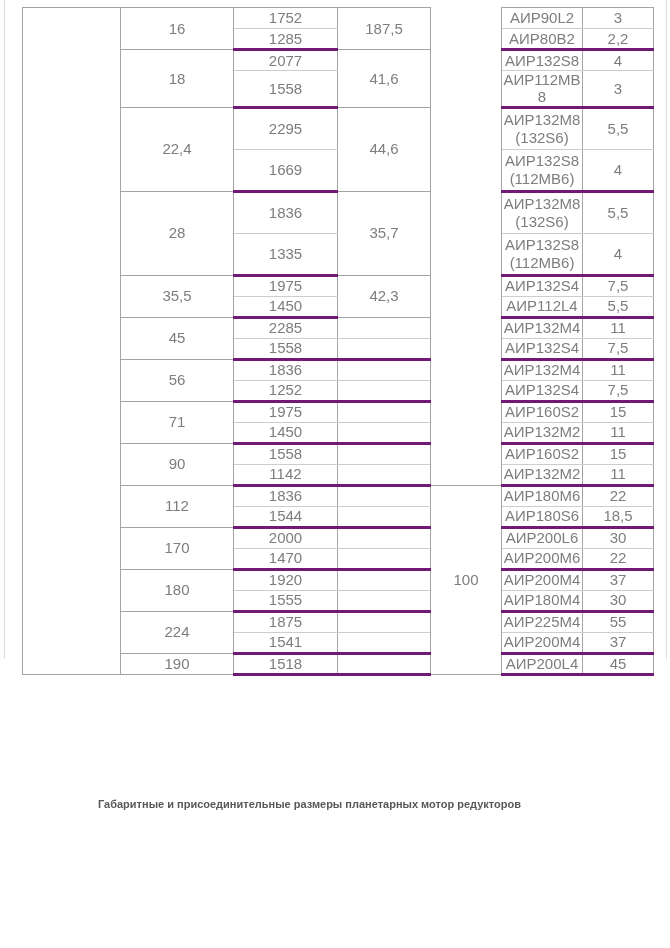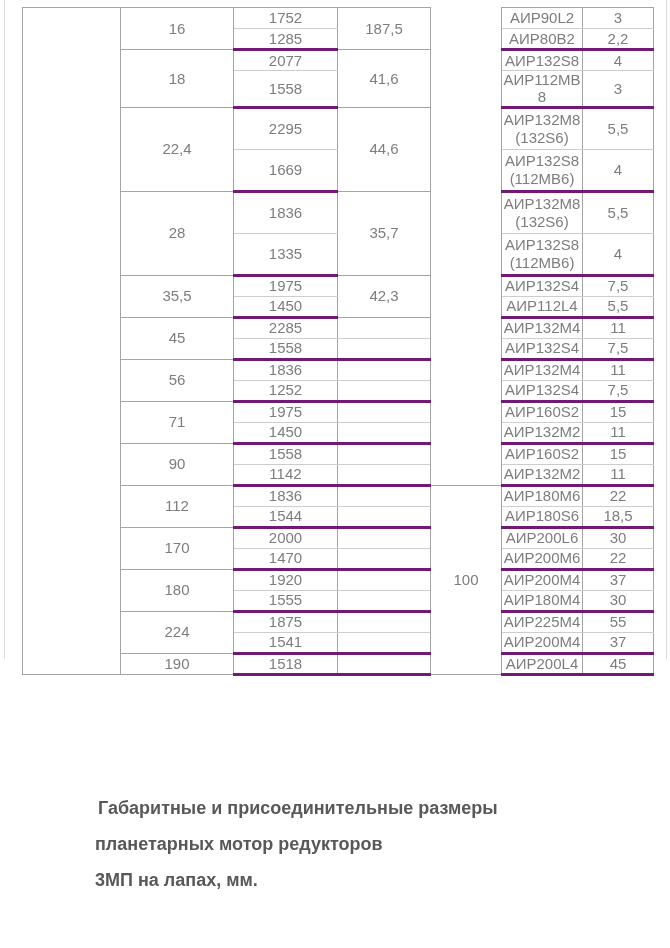--- a/index.html
+++ b/index.html
@@ -29,21 +29,21 @@
   tr.double{height:42px;}
   tr.sub-end > td{border-bottom:1px solid #cdcdcd;}
   tr.grp-end > td{border-bottom:3px solid #701a75;}
   td.top{border-top:1px solid #a4a4a4;}
   td.gb{border-bottom:1px solid #a4a4a4 !important;margin-left:8px;}
   td.alt{background:#f3f3f3;}
   td.c6{font-size:14px;}
   td.c5up{border-top:none;}
   .caption{
     position:absolute;left:95px;top:790px;width:520px;
-    font-size:18px;font-weight:bold;color:#585858;line-height:36px;
+    font-size:11px;font-weight:bold;color:#585858;line-height:28px;
   }
   .caption .l1{text-indent:3px;}
 </style>
 </head>
 <body>
 
 <div class="edge edge-left"></div>
 <div class="edge edge-right"></div>
 
 <table class="spec">
@@ -229,14 +229,13 @@
         <td class="c3">1518</td>
         <td class="c4"></td>
         <td class="c6">АИР200L4</td>
         <td class="c7">45</td>
       </tr>
     </tbody>
 </table>
 
 <div class="caption">
   <div class="l1">Габаритные и присоединительные размеры планетарных мотор редукторов</div>
-  <div class="l2">3МП на лапах, мм.</div>
 </div>
 
 </body></html>

